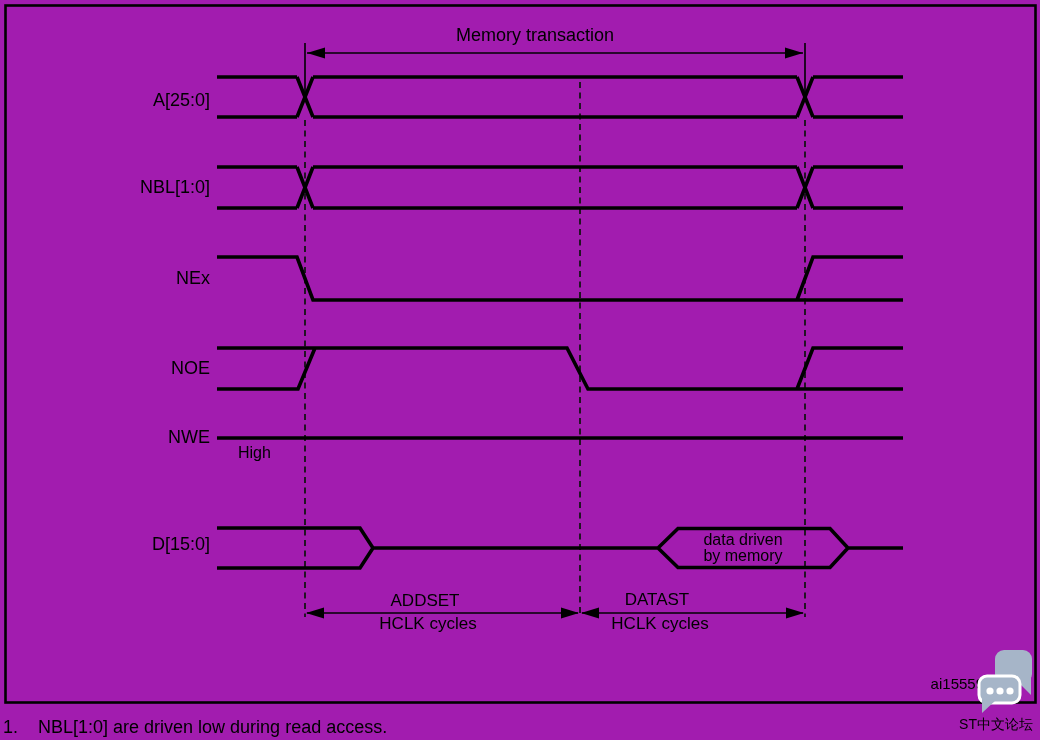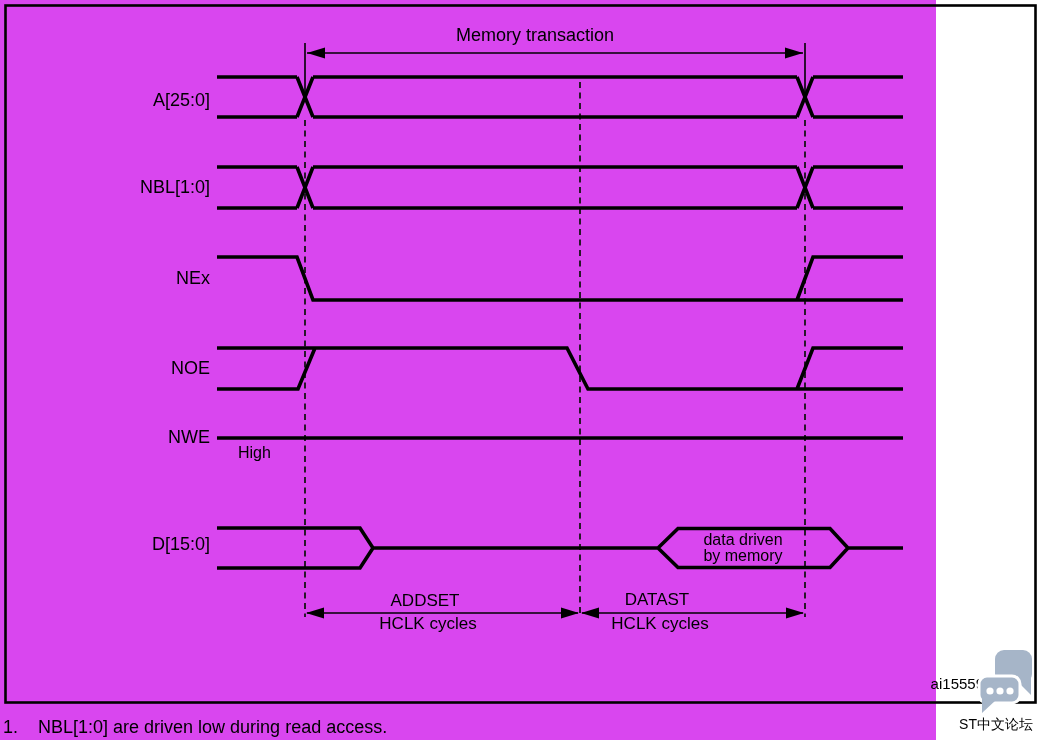--- a/index.html
+++ b/index.html
@@ -1,20 +1,20 @@
 <!DOCTYPE html>
 <html><head>
 <meta charset="utf-8">
 <style>
   html, body { margin: 0; padding: 0; background: #ffffff; }
   #page {
     position: relative;
-    width: 936px;
+    width: 1040px;
     height: 740px;
-    background: #d946ef;
+    background: #a21caf;
     font-family: "Liberation Sans", sans-serif;
   }
   svg { display: block; }
   text {
     font-family: "Liberation Sans", sans-serif;
     fill: #000000;
   }
   .sig-label   { font-size: 18px; }
   .anno        { font-size: 17px; }
   .title-anno  { font-size: 18px; }

